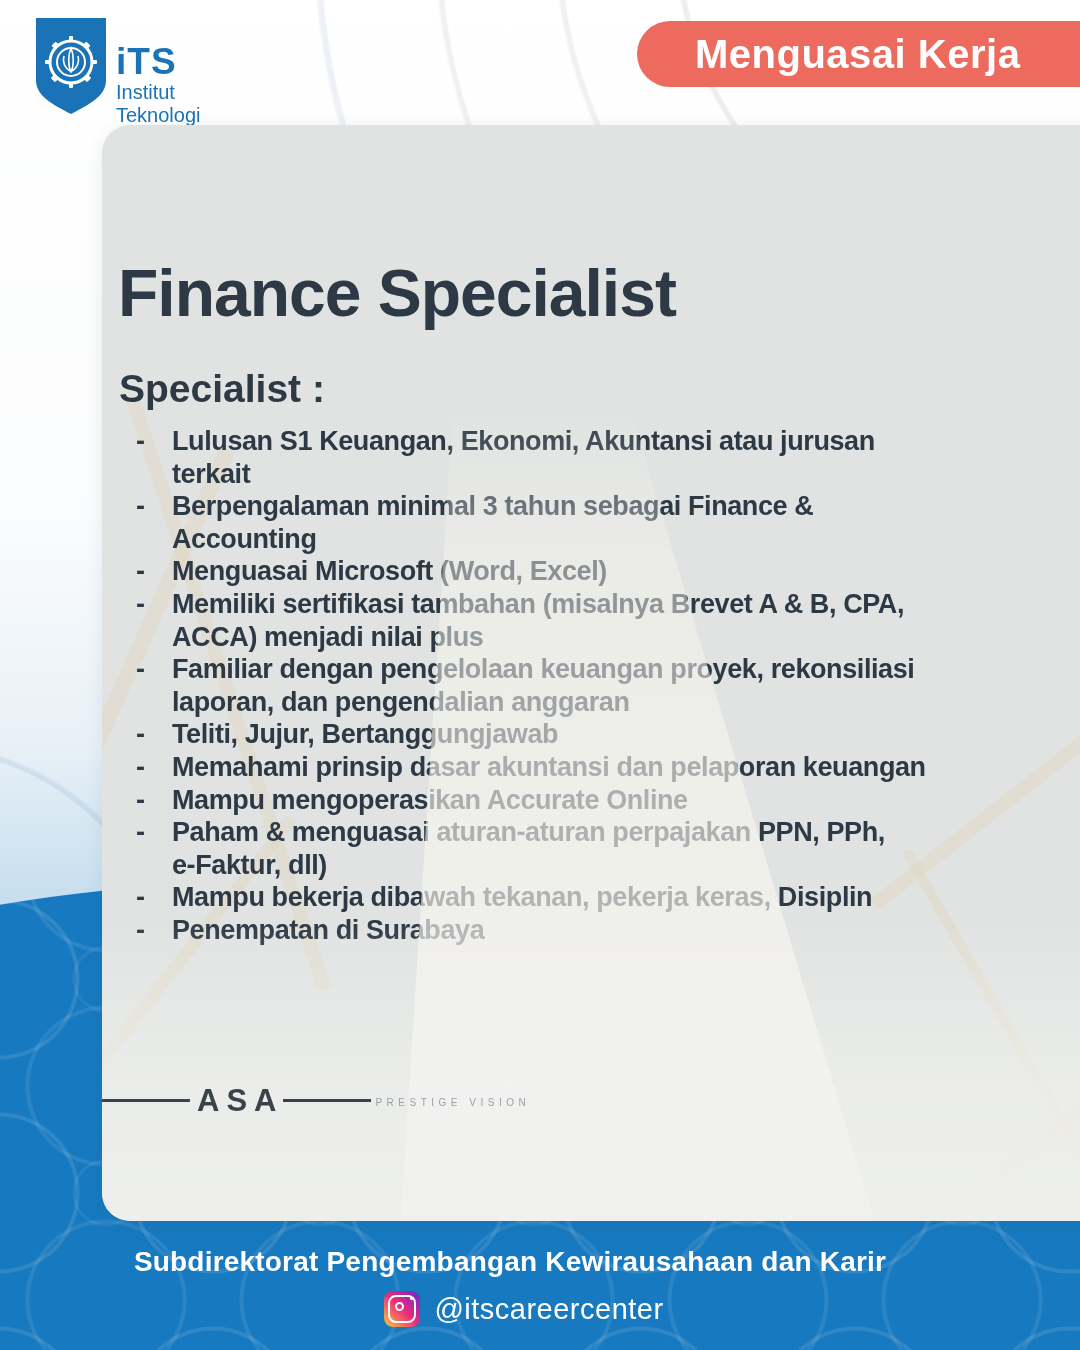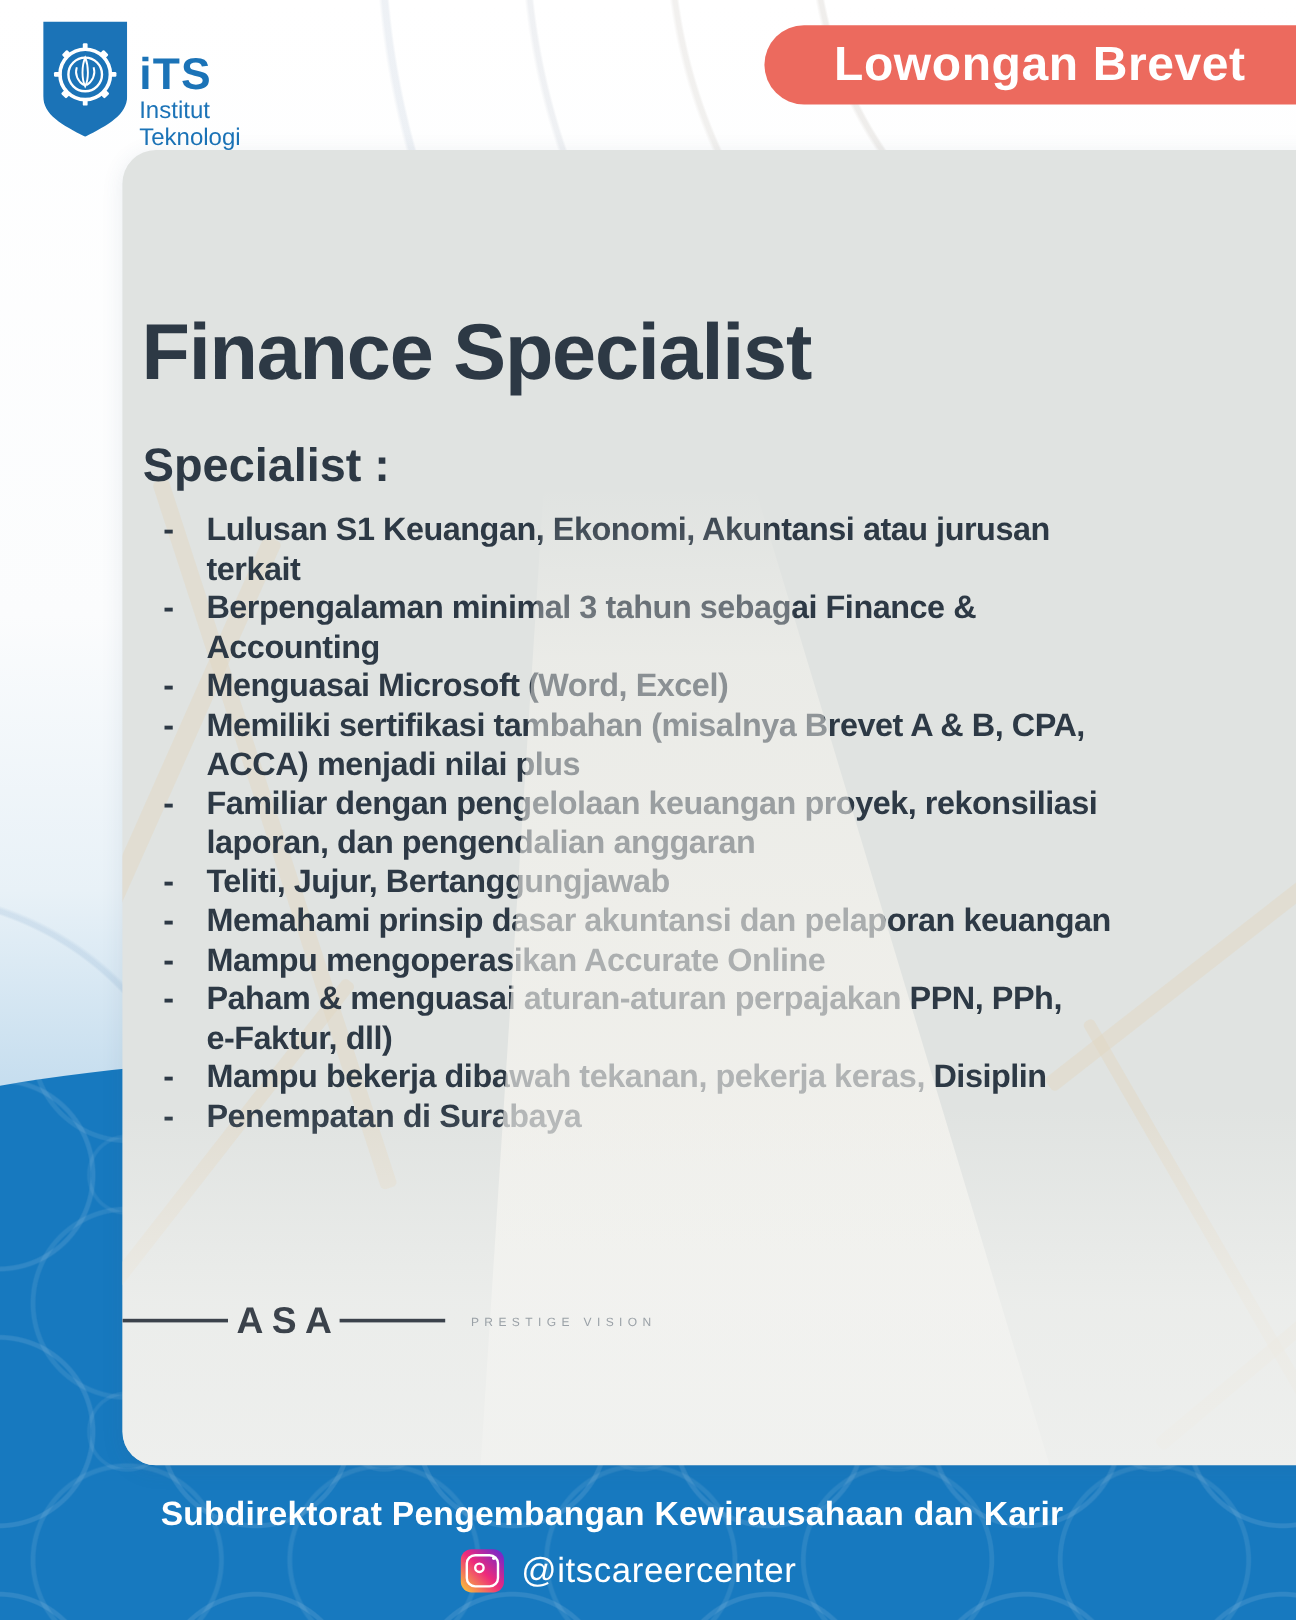--- a/index.html
+++ b/index.html
@@ -74,21 +74,21 @@
     font-size:39px;font-weight:bold;color:var(--ink,#2d3945);
   }
   .qual-list{position:absolute;left:0;top:300px;width:866px;}
   .qual-item{display:flex;color:var(--ink,#2d3945);font-size:27px;font-weight:bold;line-height:32.6px;letter-spacing:-.4px;}
   .qual-bullet{width:36px;margin-left:34px;flex:0 0 auto;text-align:left;}
   .qual-text{white-space:pre-line;width:778px;}
   
   .asa{position:absolute;left:0;top:958px;width:878px;display:flex;flex-direction:row;align-items:center;}
   .asa-rule{width:88px;height:3px;background:#3b424b;}
   .asa-name{font-size:31px;font-weight:bold;letter-spacing:7px;color:#3b424b;line-height:1.0;margin:2px 0 1px 7px;}
-  .asa-tagline{font-size:10px;letter-spacing:4.5px;color:#9aa1a7;margin-top:5px;margin-left:21px;}
+  .asa-tagline{font-size:10px;letter-spacing:4.5px;color:#9aa1a7;margin-top:5px;margin-left:4px;}
   
   .footer{position:absolute;left:0;top:1246px;width:1020px;text-align:center;color:#ffffff;}
   .footer-dept{font-size:28px;font-weight:bold;letter-spacing:.2px;}
   .footer-ig{margin-top:13px;display:flex;align-items:center;justify-content:center;gap:14px;padding-left:28px;}
   .ig-icon{
     width:36px;height:36px;border-radius:9px;position:relative;
     background:linear-gradient(45deg,#f9ce34 0%,#ee2a7b 50%,#6228d7 100%);
     box-shadow:inset 0 0 0 0 transparent;
   }
   .ig-frame{position:absolute;inset:4px;border:2.4px solid #fff;border-radius:8px;}
@@ -128,21 +128,21 @@
     </svg>
     <div class="its-type">
       <div class="its-acronym">iTS</div>
       <div class="its-lines" style="white-space:pre-line">Institut
 Teknologi
 Sepuluh Nopember</div>
     </div>
   </div>
 
   <div class="badge">
-    <span>Lowongan Brevet</span>
+    <span>Menguasai Kerja</span>
   </div>
 
   <div class="card">
 
     <div class="beam b1"></div>
     <div class="beam b2"></div>
     <div class="beam b3"></div>
     <div class="beam b4"></div>
     <div class="beam b5"></div>
     <div class="beam b6"></div>

